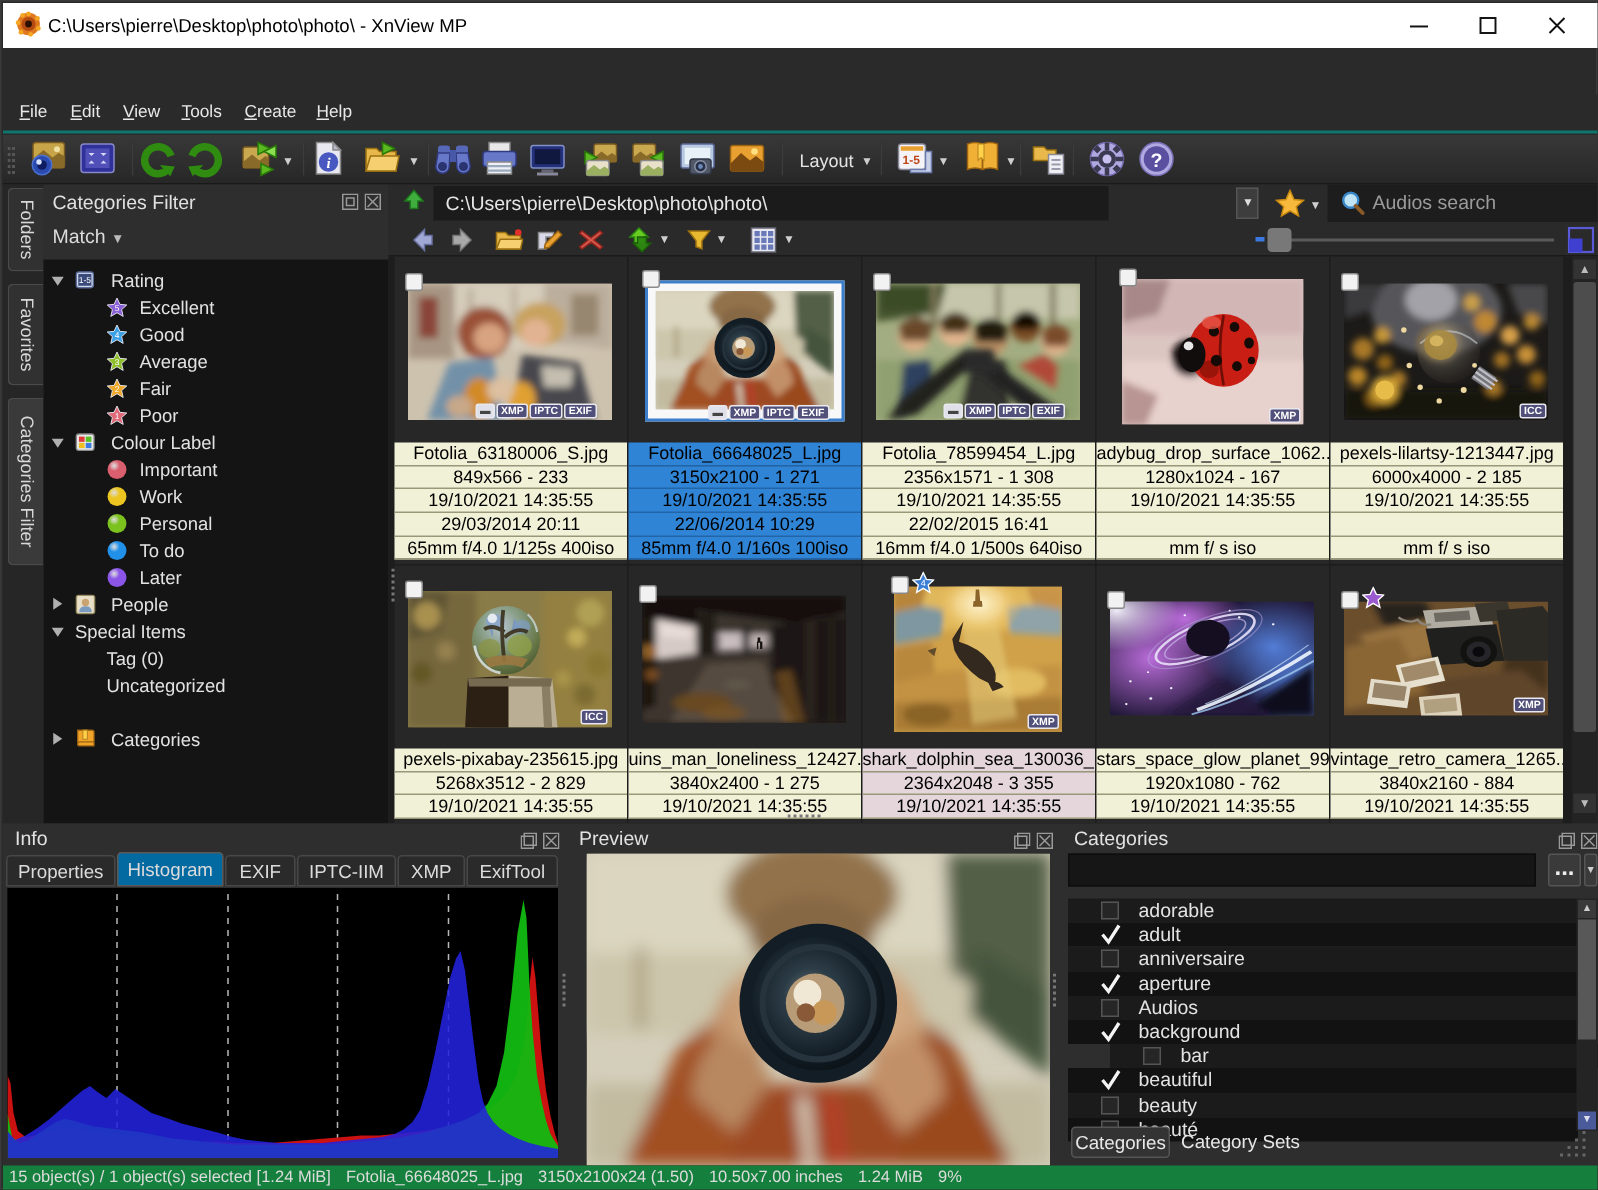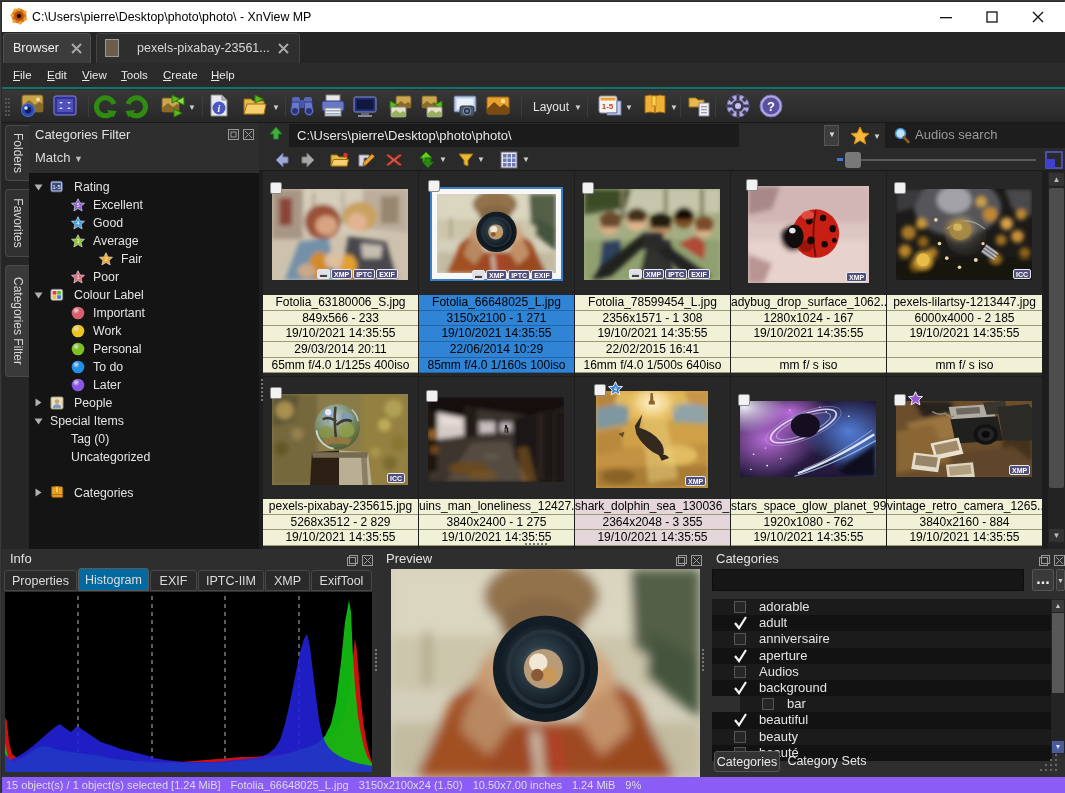--- a/index.html
+++ b/index.html
@@ -69,21 +69,21 @@
 .itab { position:absolute; top:20px; height:22px; background:#2a2a2a; border:1px solid #474747;
   color:#dcdcdc; font-size:12.5px; text-align:center; line-height:21px; border-radius:3px 3px 0 0;}
 #histo { position:absolute; left:3px; top:43px; width:367px; height:180px; background:#000; }
 #preview { position:absolute; left:389px; top:20px; width:309px; height:208px; background:#111; }
 #catpanel { position:absolute; left:706px; top:0; width:357px; height:228px; }
 #catinput { position:absolute; left:4px; top:20px; width:312px; height:22px; background:#161616; border:1px solid #0d0d0d;}
 .catrow { position:absolute; left:4px; width:340px; height:16.2px; color:#e3e3e3; font-size:13px; line-height:16.2px; }
 .catchk { position:absolute; left:22px; top:2px; width:12px; height:12px; background:#262626; border:1px solid #555; }
 
 
-#statusbar { position:absolute; left:1px; top:776px; width:1063px; height:16px; background:#8b5cf6;
+#statusbar { position:absolute; left:1px; top:776px; width:1063px; height:16px; background:#15803d;
   color:#dcdcdc; font-size:11px; line-height:16px; white-space:nowrap; }
 #statusbar span { margin-right:10px; }
 </style>
 </head>
 <body>
 <div id="win">
 
 <div id="titlebar">
   <svg class="abs" style="left:8px; top:5px;" width="18" height="18" viewBox="0 0 19 19">
     <circle cx="9.5" cy="9.5" r="8" fill="#e07820"></circle>
@@ -104,35 +104,20 @@
           <rect x="17" y="15" width="12" height="1.3" fill="#111"></rect>
         </svg></div>
   <div class="winbtn" style="right:50px;"><svg width="46" height="30">
           <rect x="18" y="10" width="10" height="10" fill="none" stroke="#111" stroke-width="1.3"></rect>
         </svg></div>
   <div class="winbtn" style="right:4px;"><svg width="46" height="30">
           <path d="M18 10 L28 20 M28 10 L18 20" stroke="#111" stroke-width="1.3"></path>
         </svg></div>
 </div>
 
-<div id="tabbar">
-  <div class="dtab" style="left:1px; width:88px; background:#3c3c3c; border:1px solid #505050; border-bottom:none;">
-    <span style="position:absolute; left:9px; top:7px; color:#f0f0f0; font-size:12.5px;">Browser</span>
-    <svg style="position:absolute; right:7px; top:8px;" width="13" height="13">
-          <path d="M2 2 L11 11 M11 2 L2 11" stroke="#a8a8a8" stroke-width="2"></path>
-        </svg>
-  </div>
-  <div class="dtab" style="left:94px; width:204px; background:#2e2e2e; border:1px solid #444; border-bottom:none;">
-    <div style="position:absolute; left:8px; top:5px; width:14px; height:18px; background:#6b5f4a; border:1px solid #999;"></div>
-    <span style="position:absolute; left:40px; top:7px; color:#d8d8d8; font-size:12.5px;">pexels-pixabay-23561...</span>
-    <svg style="position:absolute; right:9px; top:8px;" width="13" height="13">
-          <path d="M2 2 L11 11 M11 2 L2 11" stroke="#a8a8a8" stroke-width="2"></path>
-        </svg>
-  </div>
-</div>
 
 <div id="menubar">
   <span class="mitem" style="left:11px;"><u>F</u>ile</span>
   <span class="mitem" style="left:45px;"><u>E</u>dit</span>
   <span class="mitem" style="left:80px;"><u>V</u>iew</span>
   <span class="mitem" style="left:119px;"><u>T</u>ools</span>
   <span class="mitem" style="left:161px;"><u>C</u>reate</span>
   <span class="mitem" style="left:209px;"><u>H</u>elp</span>
 </div>
 
@@ -343,21 +328,21 @@
           </svg>
           <span style="position:absolute; left:64px;">Good</span>
         </div>
 <div class="trow" style="top:59px; width:211px;">
           <svg class="ticon" style="left:42px; top:2px;" width="15" height="15" viewBox="0 0 20 20">
 <path d="M10 1 L12.8 7 L19.3 7.6 L14.4 12 L15.9 18.5 L10 15 L4.1 18.5 L5.6 12 L0.7 7.6 L7.2 7 Z" fill="#8fbf2a" stroke="#e8e8f0" stroke-width="0.9"></path>
 <text x="10" y="13" font-size="8" fill="#fff" text-anchor="middle" font-family="Liberation Sans">3</text>
           </svg>
           <span style="position:absolute; left:64px;">Average</span>
         </div>
-<div class="trow" style="top:77px; width:211px;margin-left:28px;">
+<div class="trow" style="top:77px; width:211px;">
           <svg class="ticon" style="left:42px; top:2px;" width="15" height="15" viewBox="0 0 20 20">
 <path d="M10 1 L12.8 7 L19.3 7.6 L14.4 12 L15.9 18.5 L10 15 L4.1 18.5 L5.6 12 L0.7 7.6 L7.2 7 Z" fill="#f0a828" stroke="#e8e8f0" stroke-width="0.9"></path>
 <text x="10" y="13" font-size="8" fill="#fff" text-anchor="middle" font-family="Liberation Sans">2</text>
           </svg>
           <span style="position:absolute; left:64px;">Fair</span>
         </div>
 <div class="trow" style="top:95px; width:211px;">
           <svg class="ticon" style="left:42px; top:2px;" width="15" height="15" viewBox="0 0 20 20">
 <path d="M10 1 L12.8 7 L19.3 7.6 L14.4 12 L15.9 18.5 L10 15 L4.1 18.5 L5.6 12 L0.7 7.6 L7.2 7 Z" fill="#e06a78" stroke="#e8e8f0" stroke-width="0.9"></path>
 <text x="10" y="13" font-size="8" fill="#fff" text-anchor="middle" font-family="Liberation Sans">1</text>

